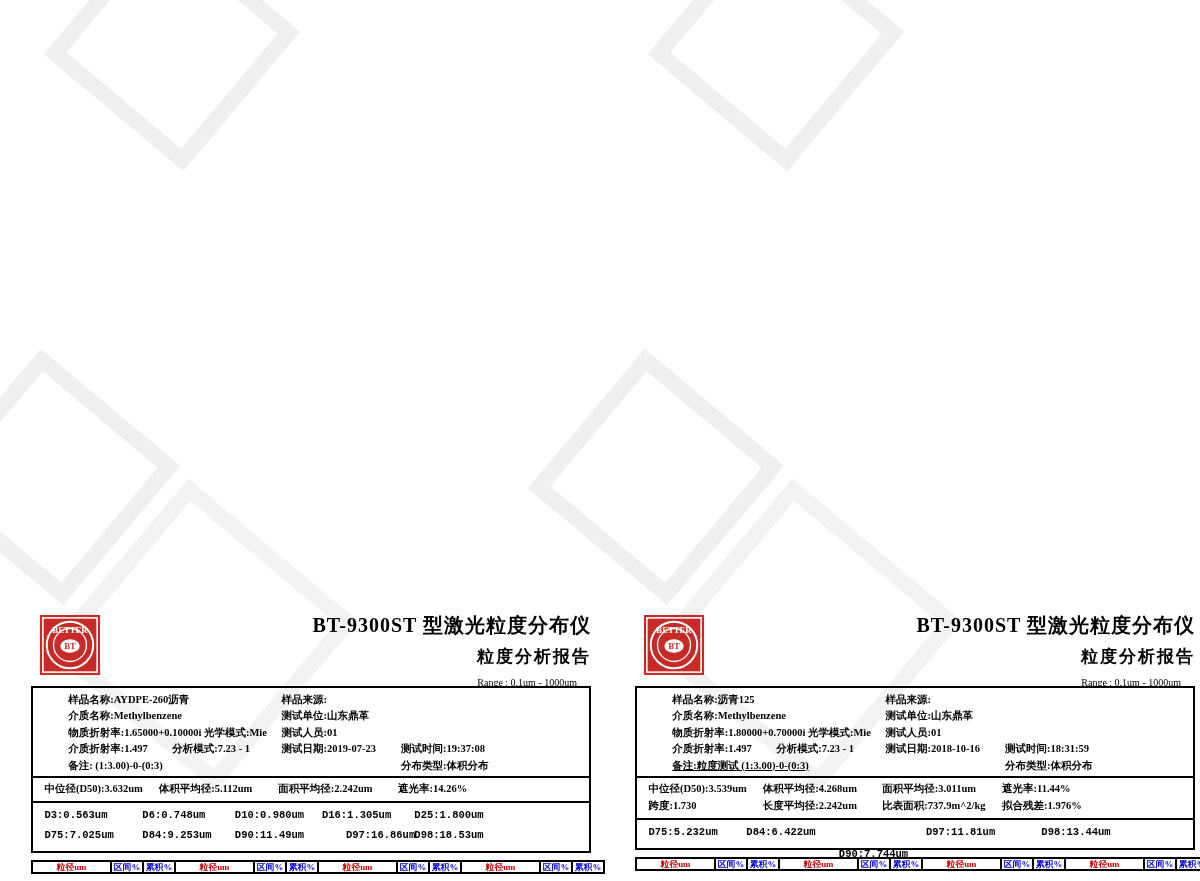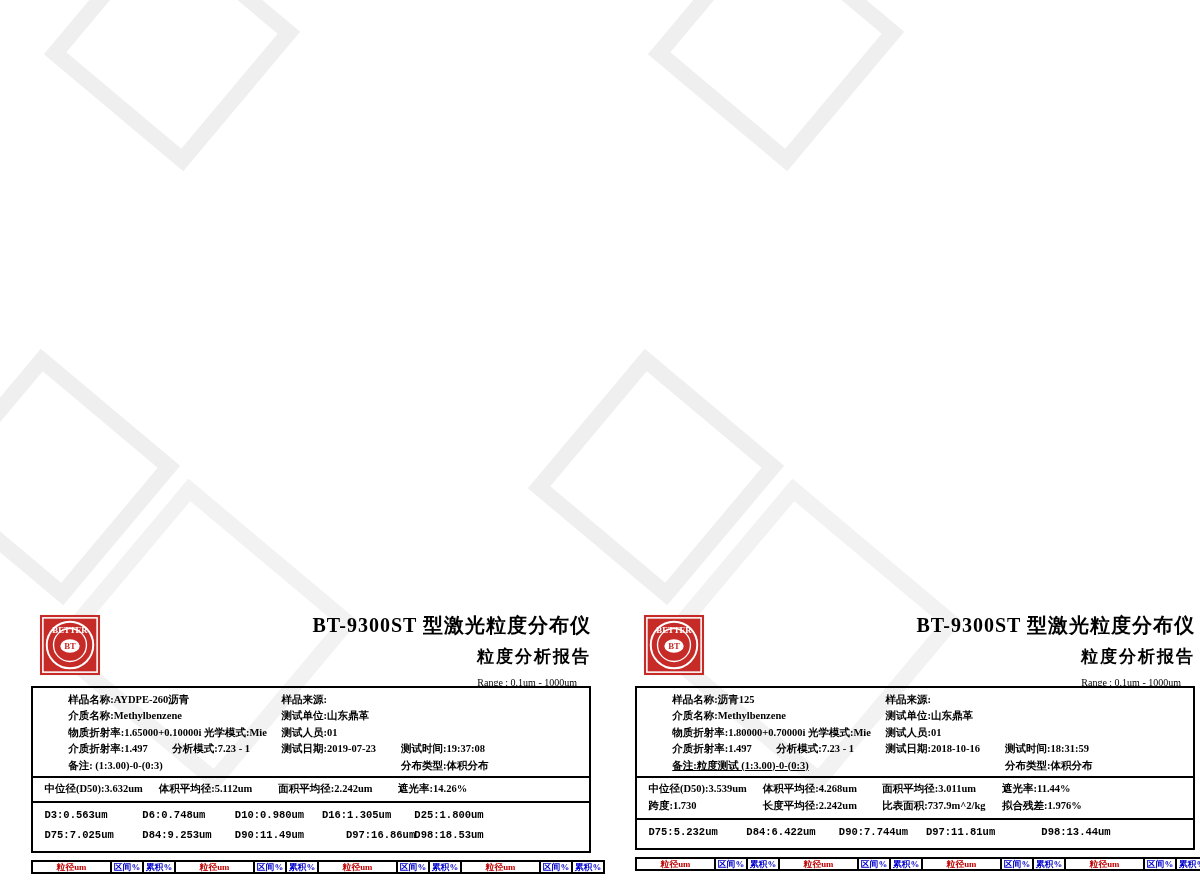--- a/index.html
+++ b/index.html
@@ -192,21 +192,21 @@
           <span class="cell" style="left: 1%;">跨度:1.730</span>
           <span class="cell" style="left: 22%;">长度平均径:2.242um</span>
           <span class="cell" style="left: 44%;">比表面积:737.9m^2/kg</span>
           <span class="cell" style="left: 66%;">拟合残差:1.976%</span>
         </div>
       </div>
     <div class="box dval-box">
         <div class="row">
           <span class="cell" style="left: 1%;">D75:5.232um</span>
           <span class="cell" style="left: 19%;">D84:6.422um</span>
-          <span class="cell" style="left: 36%;">D90:7.744um</span>
+          <span class="cell" style="left: 36%; margin-top: 22px;">D90:7.744um</span>
           <span class="cell" style="left: 52%;">D97:11.81um</span>
           <span class="cell" style="left: 69%; margin-left: 23px;">D98:13.44um</span>
         </div>
       </div>
 
     <table class="dist-table">
       <thead>
           <tr>
             <th class="th-range">粒径um</th>
             <th class="th-num">区间%</th>

